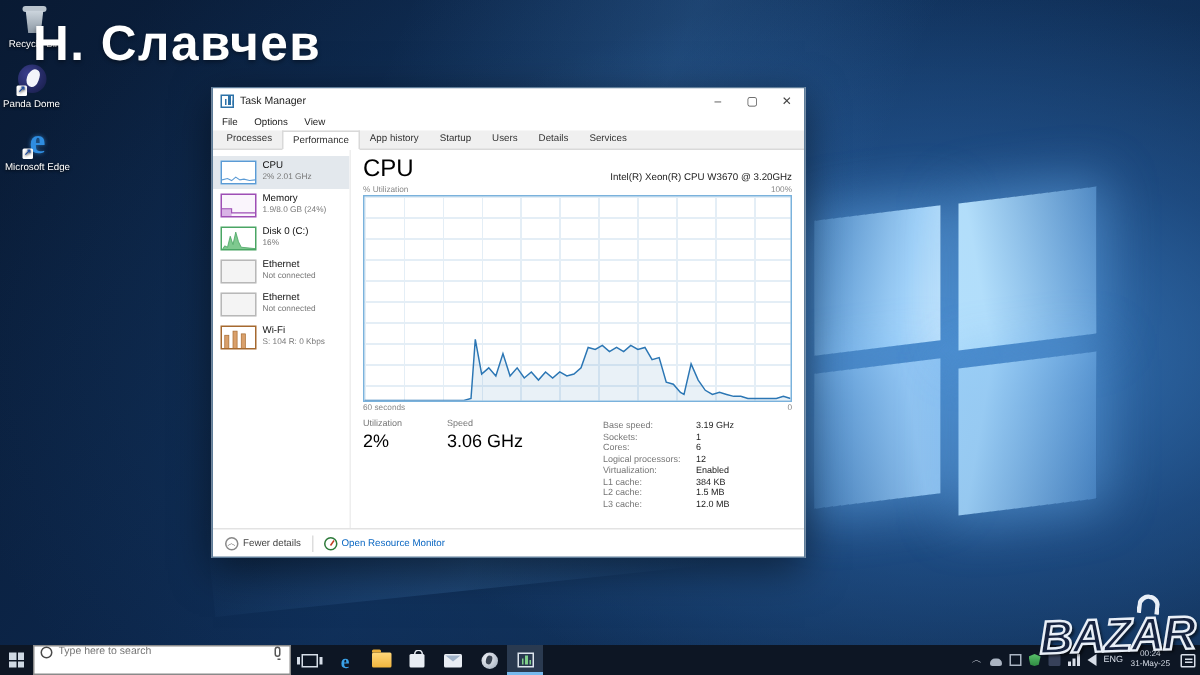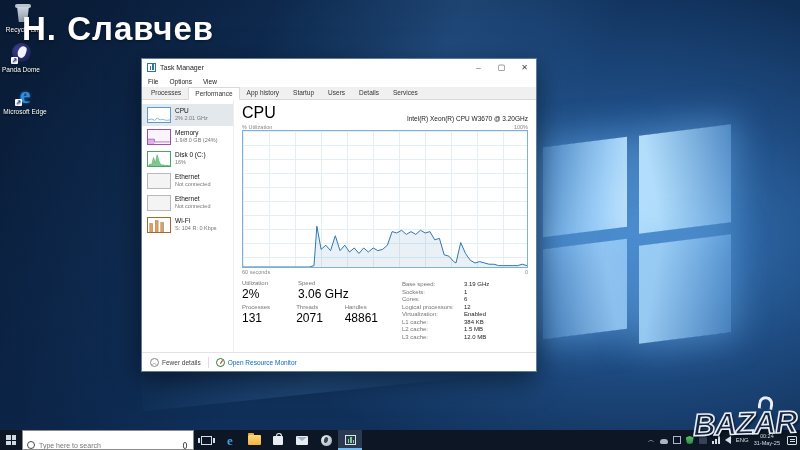--- a/index.html
+++ b/index.html
@@ -111,21 +111,21 @@
   .resmon { display:flex; align-items:center; gap:3px; font-size:6.5px; color:#0b67c2; cursor:pointer; }
   .gauge { width:9px; height:9px; border-radius:50%; border:1px solid #2d7a3a; position:relative; background:#fff; }
   .gauge i { position:absolute; left:4px; top:1.5px; width:1px; height:4px; background:#c23b22; transform:rotate(35deg); }
 
   
   .taskbar { position:absolute; left:0; bottom:0; width:800px; height:20px; background:#0d1624;
     display:flex; align-items:stretch; z-index:50; }
   .start { width:22px; display:flex; align-items:center; justify-content:center; cursor:pointer; }
   .winflag { width:10px; height:10px; display:grid; grid-template-columns:1fr 1fr; grid-template-rows:1fr 1fr; gap:1px; }
   .winflag i { background:#cfd9e4; }
-  .searchbox { width:172px; background:#fff; border:1px solid #8a8a8a; display:flex; align-items:flex-end; padding:0 4px; gap:4px; }
+  .searchbox { width:172px; background:#fff; border:1px solid #8a8a8a; display:flex; align-items:flex-start; padding:0 4px; gap:4px; }
   .cortana-ring { width:8px; height:8px; border:1.3px solid #4a4a4a; border-radius:50%; flex:0 0 auto; }
   .searchbox input { border:none; outline:none; flex:1; font-size:7px; color:#444; font-family:"Liberation Sans", sans-serif; background:transparent; min-width:0; }
   .mic { width:4px; height:7px; border:1px solid #555; border-radius:3px; position:relative; flex:0 0 auto; margin-right:2px; }
   .mic:after { content:""; position:absolute; left:0.5px; bottom:-3px; width:2px; height:2px; border-bottom:1px solid #555; }
   .tb-icons { display:flex; }
   .tb-app { width:24px; display:flex; align-items:center; justify-content:center; cursor:pointer; position:relative; }
   .tb-app.active { background:#2a3a50; box-shadow:inset 0 -2px 0 #76b9ed; }
   .taskview { width:11px; height:9px; border:1px solid #d6dee8; position:relative; background:transparent; }
   .taskview:before, .taskview:after { content:""; position:absolute; top:1.5px; width:2px; height:4.5px; background:#d6dee8; }
   .taskview:before { left:-4px; } .taskview:after { right:-4px; }
@@ -313,34 +313,20 @@
             <div class="sl-row">
               <div class="sl-cell" style="width:46px;">
                 <div class="sl-label">Utilization</div>
                 <div class="sl-value">2%</div>
               </div>
               <div class="sl-cell">
                 <div class="sl-label">Speed</div>
                 <div class="sl-value">3.06 GHz</div>
               </div>
             </div>
-            <div class="sl-row">
-              <div class="sl-cell" style="width:46px;">
-                <div class="sl-label">Processes</div>
-                <div class="sl-value">131</div>
-              </div>
-              <div class="sl-cell" style="width:40px;">
-                <div class="sl-label">Threads</div>
-                <div class="sl-value">2071</div>
-              </div>
-              <div class="sl-cell">
-                <div class="sl-label">Handles</div>
-                <div class="sl-value">48861</div>
-              </div>
-            </div>
           </div>
           <div class="stats-right">
             <div class="sr-row">
                 <div class="sr-label">Base speed:</div>
                 <div class="sr-value">3.19 GHz</div>
               </div>
             <div class="sr-row">
                 <div class="sr-label">Sockets:</div>
                 <div class="sr-value">1</div>
               </div>

